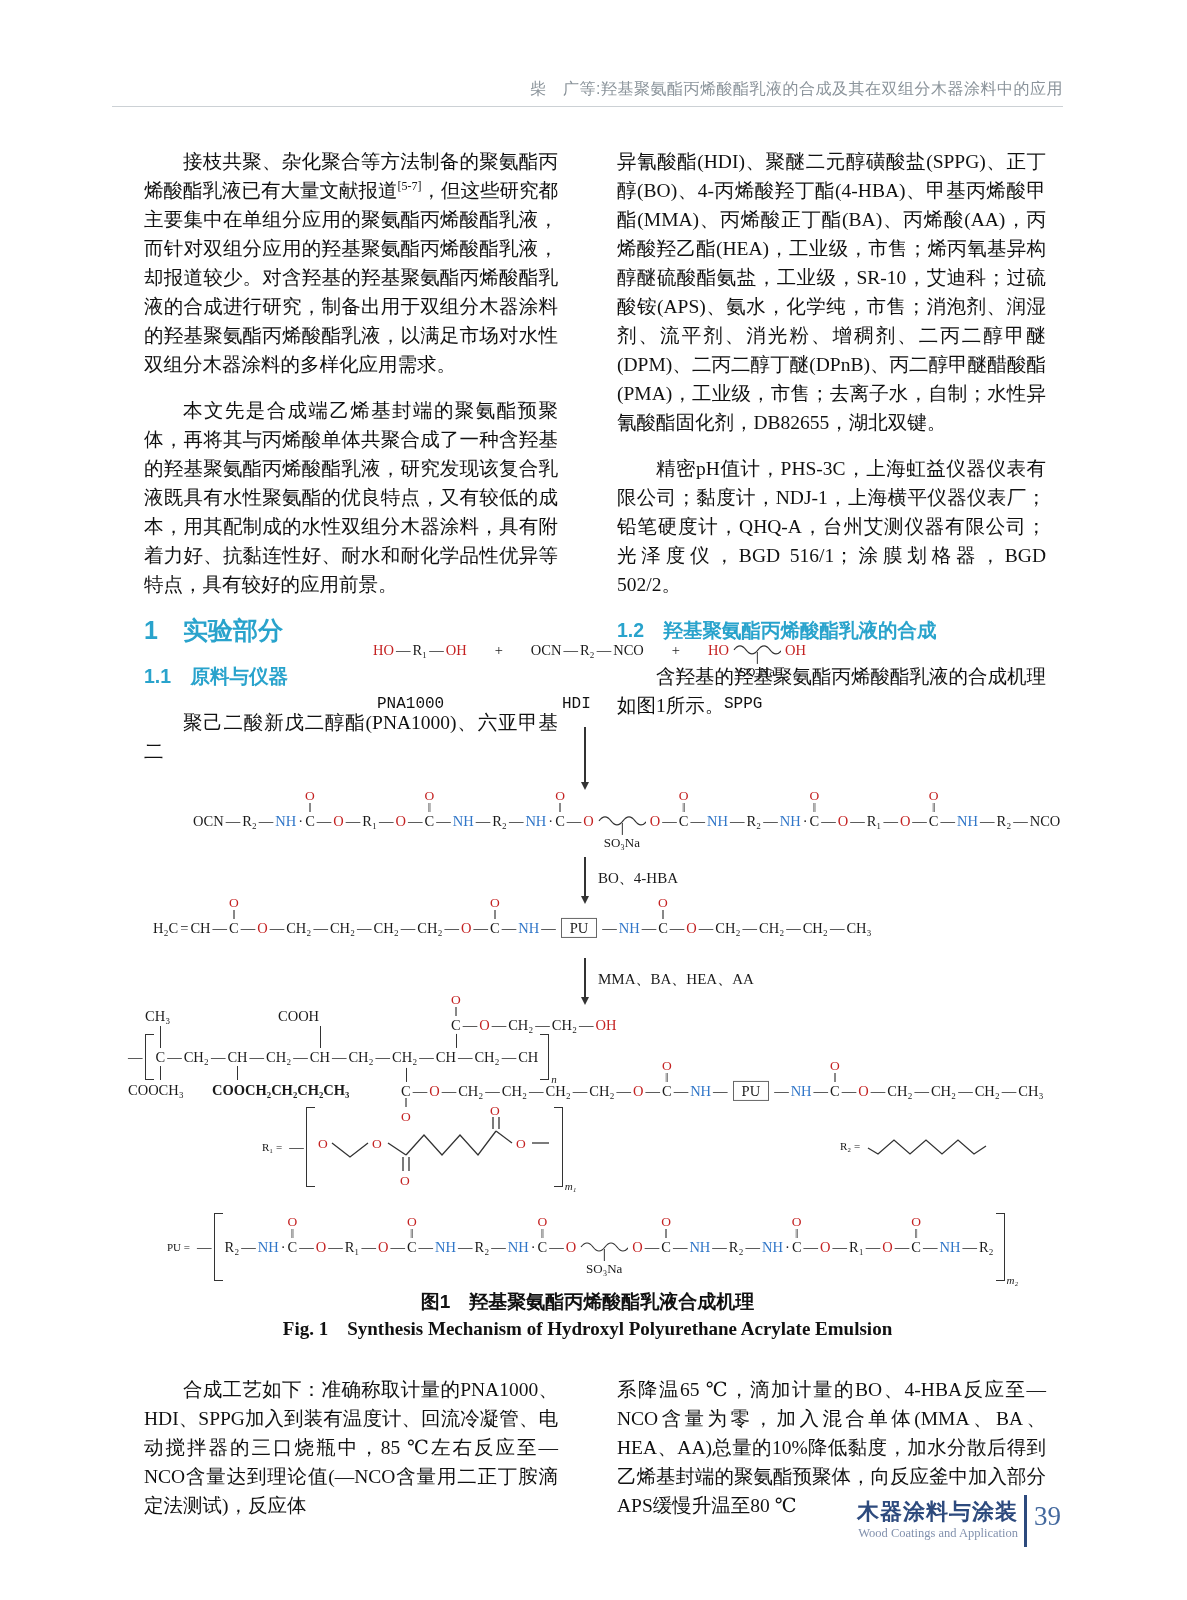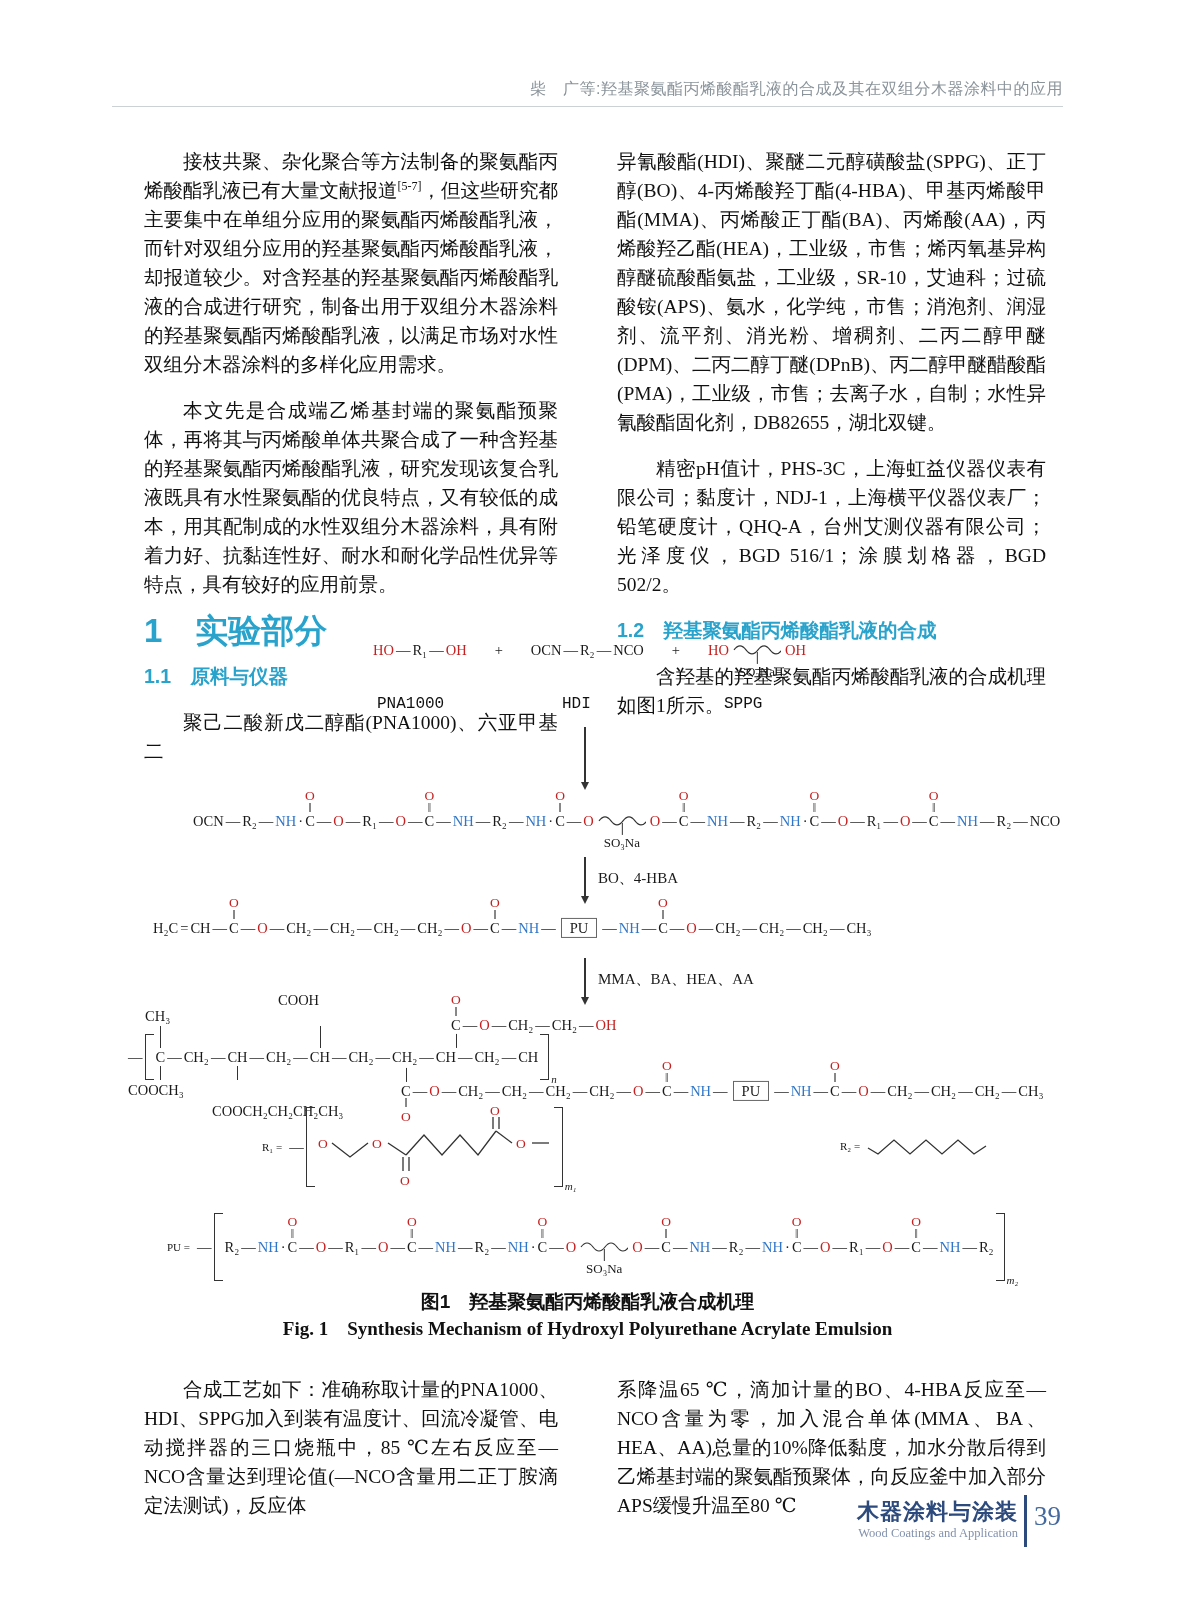--- a/index.html
+++ b/index.html
@@ -24,21 +24,21 @@
   .col{position:absolute;font-family:"Liberation Serif","DejaVu Serif",serif;
     font-size:19.5px;line-height:29px;color:#111;text-align:justify;}
   #col-left-top{left:127px;top:130px;width:448px;}
   #col-right-top{left:600px;top:130px;width:463px;}
   #col-left-bot{left:127px;top:1358px;width:448px;}
   #col-right-bot{left:600px;top:1358px;width:463px;}
   .col p{margin:17px;}
   .ind{text-indent:2em;}
   sup{font-size:12px;line-height:0;}
   .h1{font-family:"Liberation Sans","DejaVu Sans",sans-serif;font-weight:bold;
-    font-size:33px;color:var(--accent);margin:15px 0 12px;text-align:left;}
+    font-size:25px;color:var(--accent);margin:15px 0 12px;text-align:left;}
   .h2{font-family:"Liberation Sans","DejaVu Sans",sans-serif;font-weight:bold;
     font-size:19.5px;color:var(--accent);margin:1px 0 4px;text-align:left;}
   
   #figure{position:absolute;left:112px;top:625px;width:951px;height:662px;}
   .chain{display:inline-flex;align-items:center;white-space:nowrap;
     font-family:"Liberation Serif","DejaVu Serif",serif;font-size:14.5px;color:#1a1a1a;}
   .abs{position:absolute;transform:translateY(-50%);}
   .tk{display:inline-block;position:relative;margin:0 1px;line-height:1.25;}
   .tk.red{color:var(--red);}
   .tk.blue{color:var(--blue);}
@@ -274,21 +274,21 @@
       <span class="tk">—</span>
       <span class="tk">CH₂</span>
       <span class="tk">—</span>
       <span class="tk">CH₃</span>
     </div>
 
   <div class="varrow" style="left:472px;top:333px;height:44px;"></div>
   <span class="arrlab" style="left:486px;top:345px;">MMA、BA、HEA、AA</span>
 
   <span class="pendant" style="left:33px;top:383px;">CH₃</span>
-  <span class="pendant" style="left:166px;top:367px;">COOH</span>
+  <span class="pendant" style="left:166px;top:383px;">COOH</span>
   <div class="chain abs" style="left:338px;top:400px;">
       <span class="tk">C<span class="stk up">
           <span class="o">O</span>
           <span class="db">‖</span>
         </span><span class="vb dn" style="height: 14px;"></span></span>
       <span class="tk">—</span>
       <span class="tk red">O</span>
       <span class="tk">—</span>
       <span class="tk">CH₂</span>
       <span class="tk">—</span>
@@ -315,21 +315,21 @@
       <span class="tk">—</span>
       <span class="tk">CH</span>
       <span class="tk">—</span>
       <span class="tk">CH₂</span>
       <span class="tk">—</span>
       <span class="tk">CH</span>
       <span class="brk br2" style="height: 46px;"></span>
       <span class="brsub">n</span>
     </div>
   <span class="pendant" style="left:16px;top:457px;">COOCH₃</span>
-  <span class="pendant" style="left:100px;top:478px;">COOCH₂CH₂CH₂CH₃</span>
+  <span class="pendant" style="left:100px;top:457px;font-weight:bold;">COOCH₂CH₂CH₂CH₃</span>
   <div class="chain abs" style="left:288px;top:466px;">
       <span class="tk">C<span class="stk dn">
           <span class="db">‖</span>
           <span class="o">O</span>
         </span><span class="vb up" style="height: 14px;"></span></span>
       <span class="tk">—</span>
       <span class="tk red">O</span>
       <span class="tk">—</span>
       <span class="tk">CH₂</span>
       <span class="tk">—</span>

